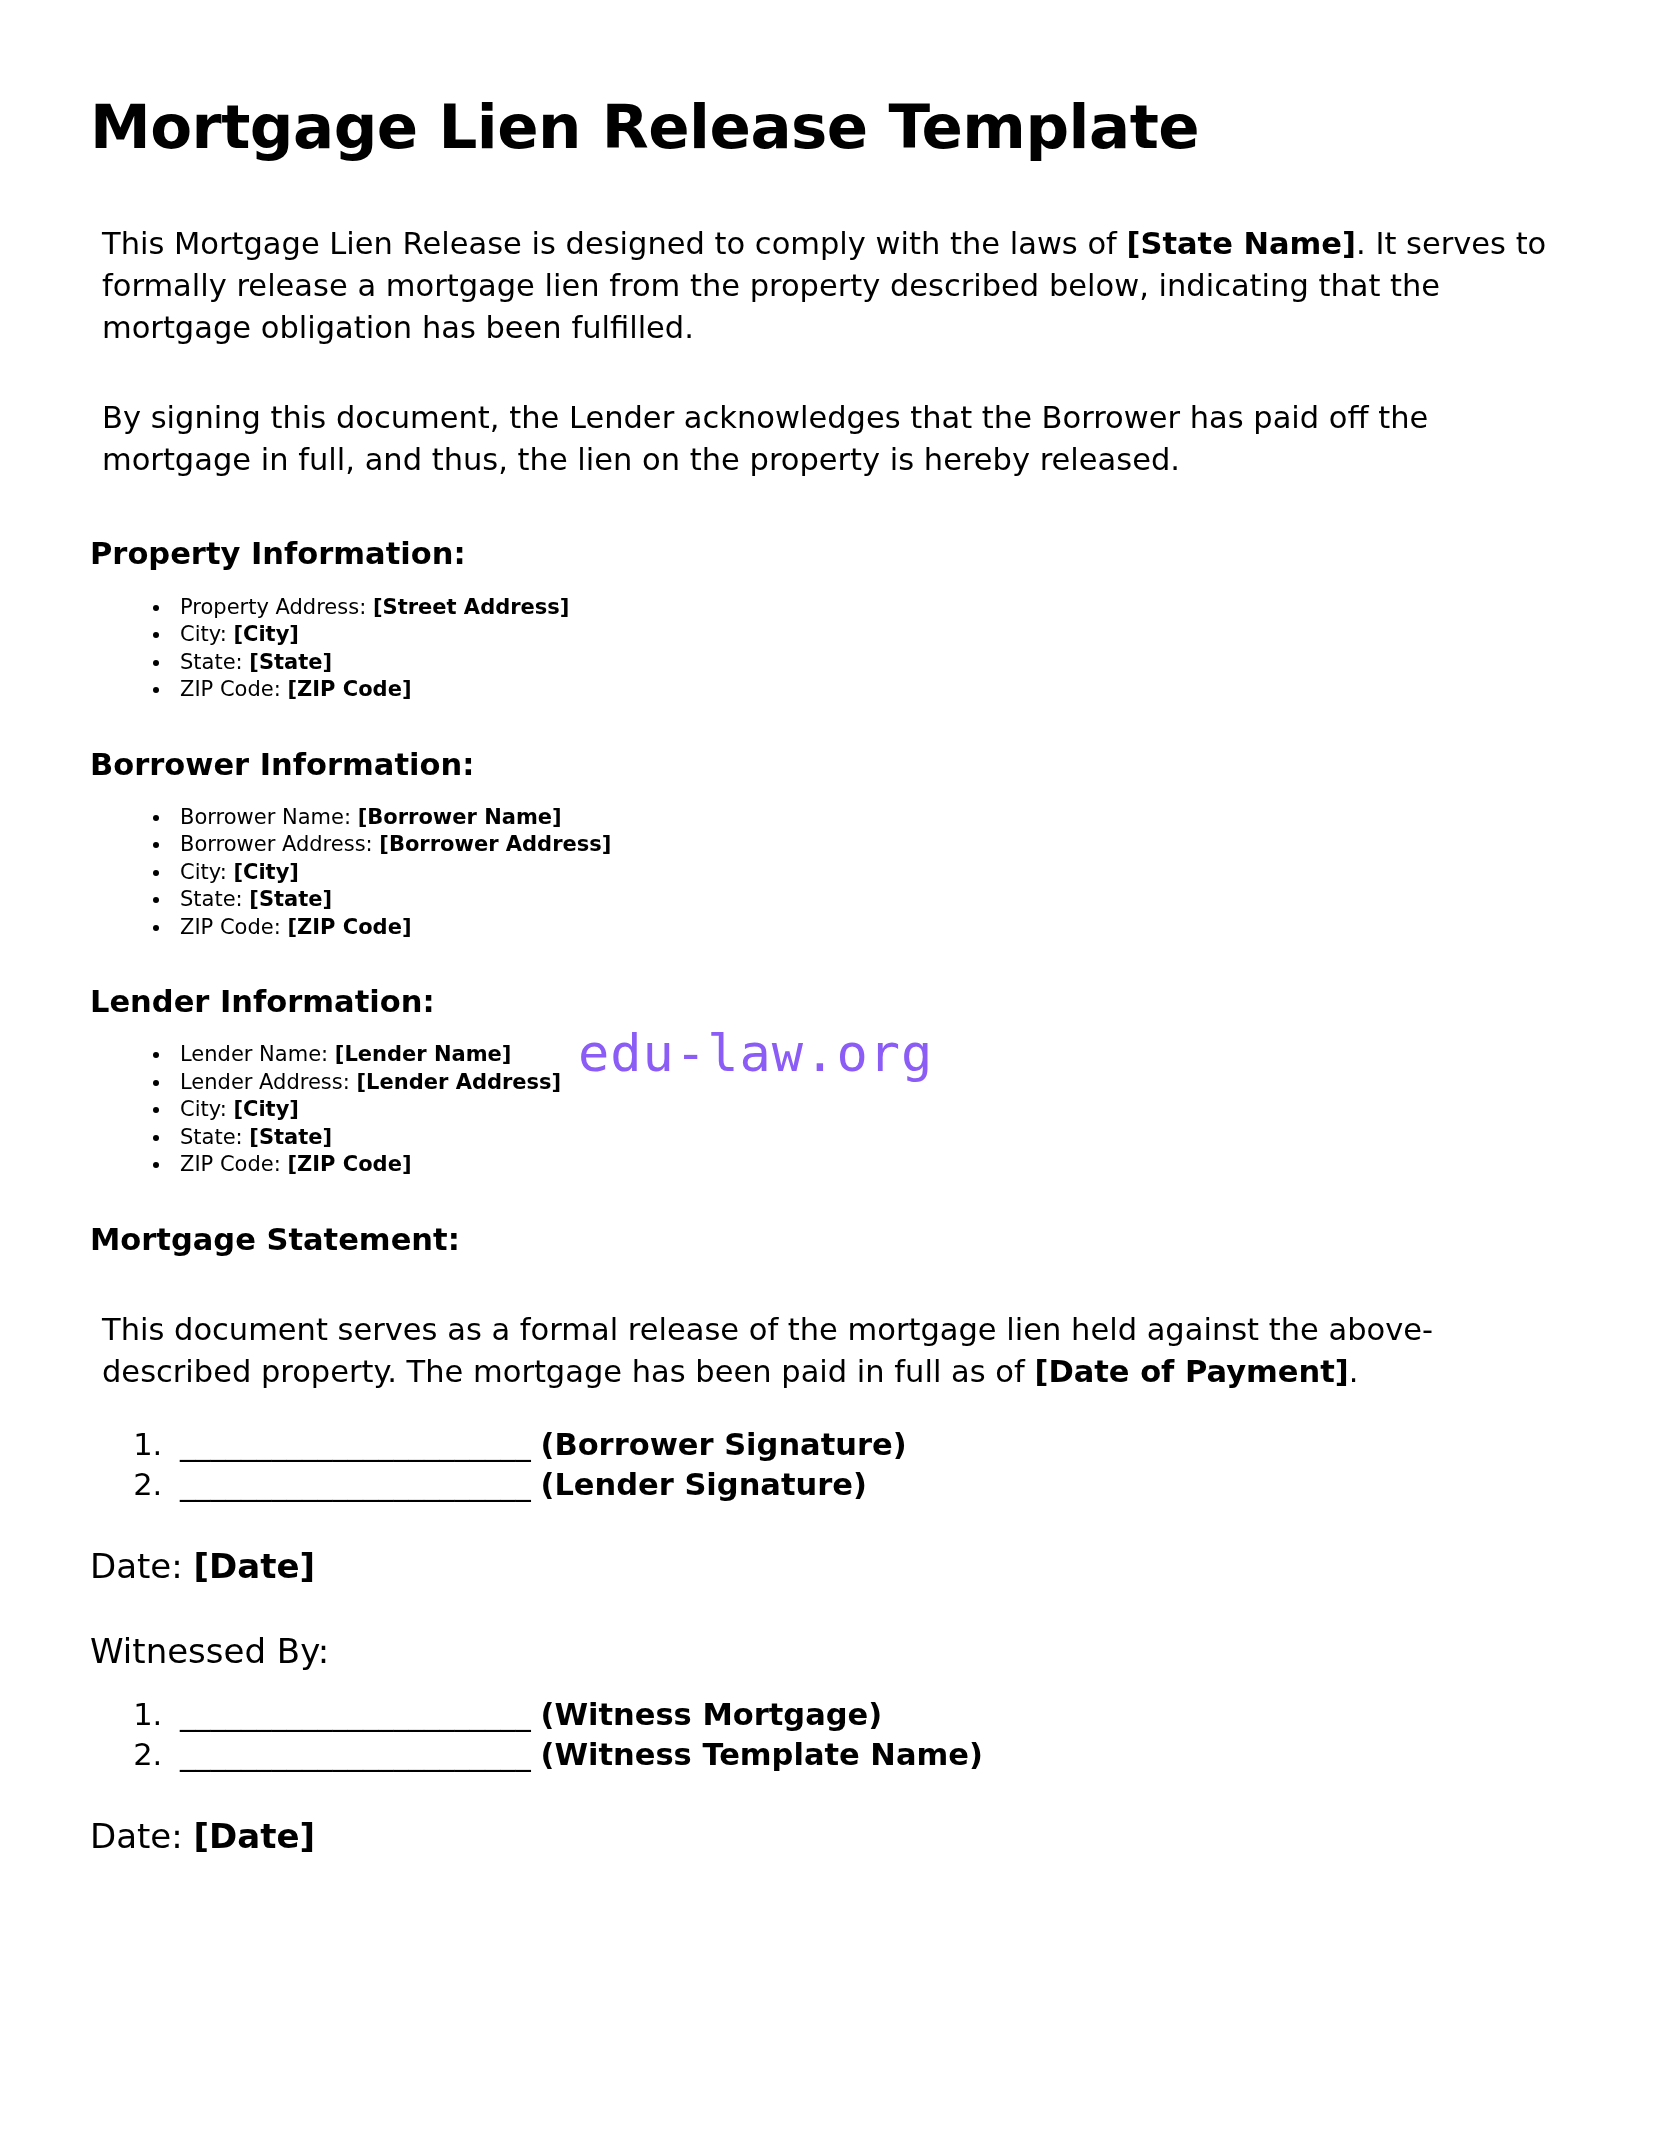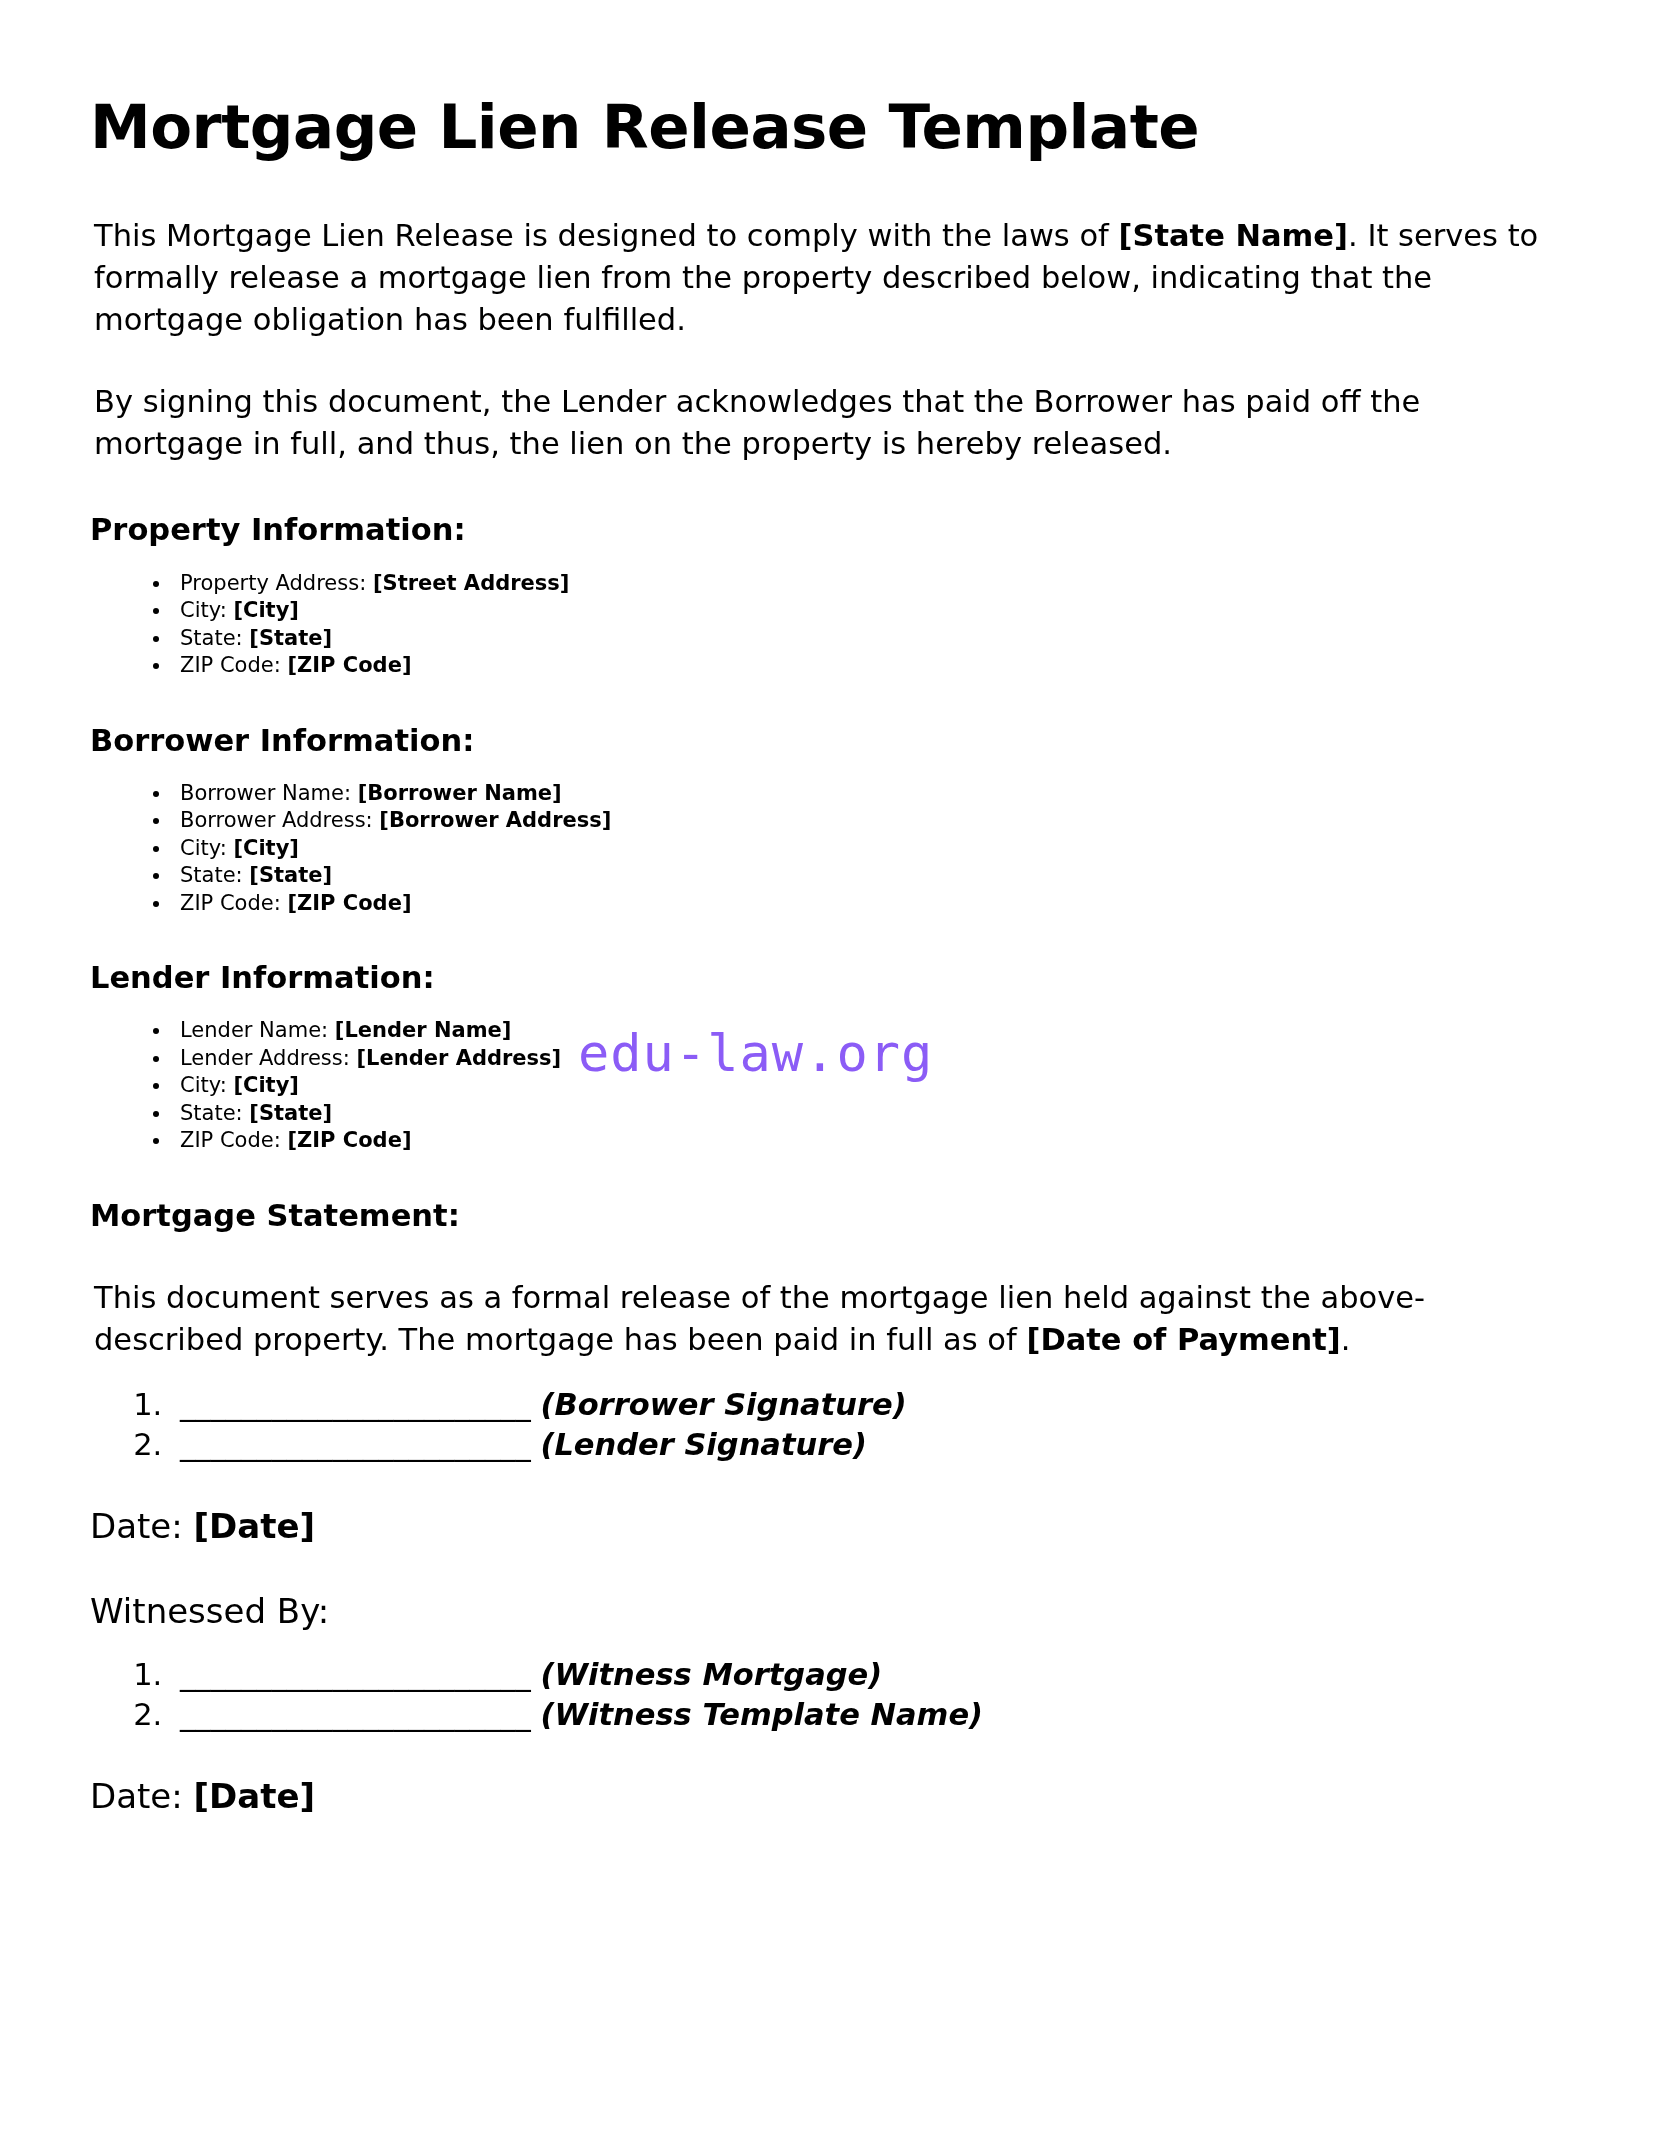--- a/index.html
+++ b/index.html
@@ -27,21 +27,21 @@
     font-weight: bold;
     letter-spacing: -0.5px;
     line-height: 1.05;
     margin: 0;
     padding-top: 95px;
     padding-bottom: 0;
   }
   .para {
     font-size: 30.5px;
     line-height: 1.38;
-    margin: 4px;
+    margin: 12px;
     max-width: 1460px;
   }
   .para-1 { padding-top: 52px; }
   .para-2 { padding-top: 36px; }
   .section-heading {
     font-size: 30.5px;
     font-weight: bold;
     line-height: 1.38;
     margin: 0;
     padding-top: 40px;
@@ -69,21 +69,20 @@
     line-height: 1.31;
     margin: 0;
     padding-left: 8px;
   }
   .sig-line {
     letter-spacing: 0px;
     font-weight: normal;
   }
   .sig-label {
     font-weight: bold;
-    font-style: italic;
   }
   .plain-line {
     font-size: 34px;
     line-height: 1.38;
     margin: 0;
     padding-top: 38px;
   }
   b, strong { font-weight: bold; }
   .watermark {
     position: absolute;

